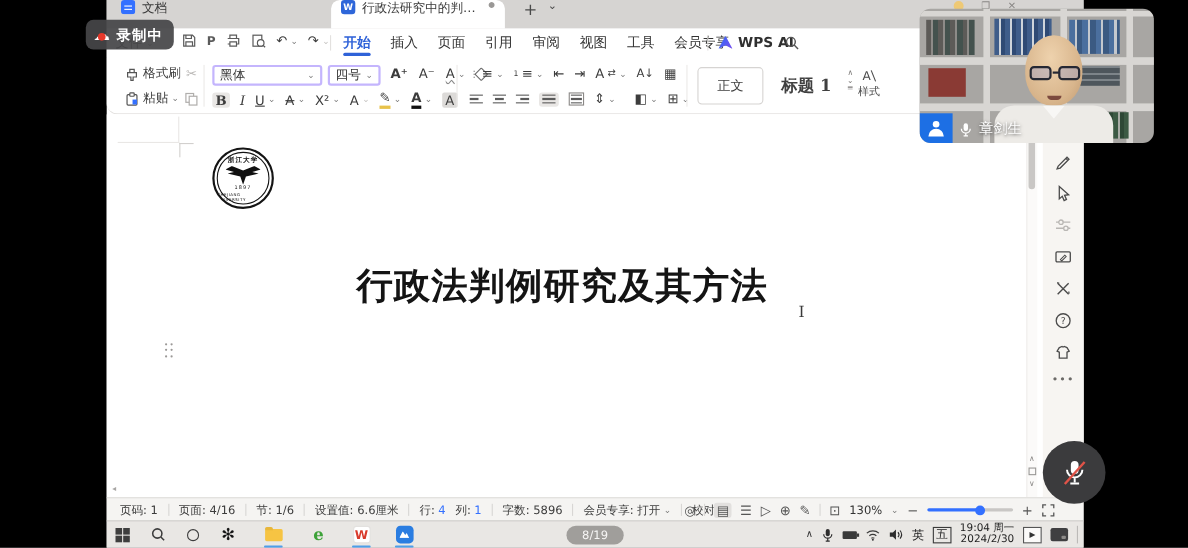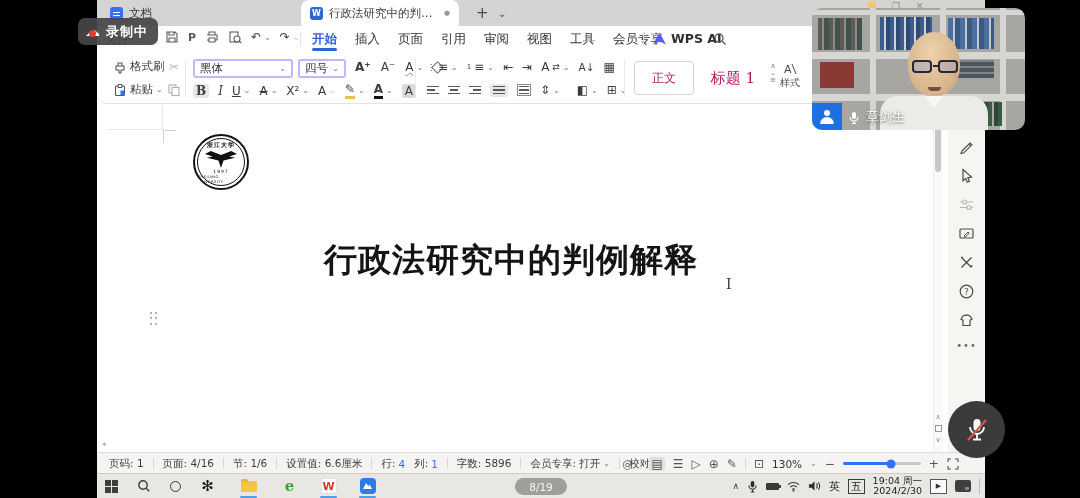--- a/index.html
+++ b/index.html
@@ -3,21 +3,21 @@
 <meta charset="utf-8">
 <style>
   *{box-sizing:border-box;margin:0;padding:0}
   html,body{width:1080px;height:498px}
   body{background:#000;font-family:"DejaVu Sans","Liberation Sans",sans-serif;position:relative;overflow:hidden;-webkit-font-smoothing:antialiased}
   .abs{position:absolute}
   
   .screen{position:absolute;left:97px;top:0;width:888px;height:498px;background:#fff;z-index:1}
   
   .tabbar{position:absolute;left:0;top:0;width:100%;height:26px;background:#d6d4d2}
-  .tab{position:absolute;top:0;height:26px;display:flex;align-items:center;gap:6px;font-size:11.5px;color:#3a3a3a;padding:0 9px;white-space:nowrap}
+  .tab{position:absolute;top:0;height:26px;display:flex;align-items:flex-start;gap:6px;font-size:11.5px;color:#3a3a3a;padding:0 9px;white-space:nowrap}
   .tab-home{left:4px}
   .tab-tpl{left:88px;background:#cac8c6;border-radius:7px 7px 0 0}
   .tab-doc{left:204px;width:158px;background:#fff;border-radius:8px 8px 0 0}
   .tabicon{width:13px;height:13px;border-radius:3px;flex:0 0 auto;display:flex;align-items:center;justify-content:center;color:#fff;font-size:8px;font-weight:bold}
   .ti-blue{background:#3370ff;background-image:linear-gradient(#fff 0 0),linear-gradient(#fff 0 0);background-size:7px 1px,7px 1px;background-position:3px 5px,3px 8px;background-repeat:no-repeat}
   .ti-red{background:#e23c2e}
   .ti-w{background:#2e66d9}
   .mod-dot{color:#9a9896;font-size:7px;margin-left:auto}
   .tab-plus{left:370px;font-size:15px;color:#4a4a4a}
   .tab-caret{left:392px;font-size:10px;color:#4a4a4a}
@@ -45,21 +45,21 @@
   .rlabel{font-size:11.5px;color:#3c3c3c}
   .sel{border:2px solid #c4b5fd;border-radius:3px;height:19px;display:flex;align-items:center;justify-content:space-between;padding:0 5px;font-size:11.5px;color:#333}
   .pressed{background:#e9e7e5;border-radius:3px;padding:0 3px}
   .lines3{width:12px;height:9px;display:flex;flex-direction:column;justify-content:space-between}
   .lines3 i{display:block;height:1.3px;background:#5a5a5a}
   .al-l i:nth-child(2){width:70%}.al-l i{width:100%}
   .al-c i:nth-child(2){width:70%;margin:0 auto}.al-c i{width:100%}
   .al-r i:nth-child(2){width:70%;margin-left:auto}.al-r i{width:100%}
   .al-j i{width:100%}
   .diamond{width:9px;height:9px;border:1.2px solid #6a6a6a;transform:rotate(45deg);border-radius:1px}
-  .stybox{position:absolute;top:9px;height:34px;display:flex;align-items:center;justify-content:center;font-family:"DejaVu Serif","Liberation Serif",serif;color:#be185d}
+  .stybox{position:absolute;top:9px;height:34px;display:flex;align-items:center;justify-content:center;font-family:"DejaVu Serif","Liberation Serif",serif;color:#404040}
   .garrows{position:absolute;display:flex;flex-direction:column;align-items:center;gap:0;color:#7c7a78;font-size:7px;line-height:7px}
   .styleslbl{position:absolute;display:flex;flex-direction:column;align-items:center;font-size:10px;color:#4a4a4a}
   
   .canvas{position:absolute;top:104px;left:0;width:888px;height:348px;background:#fff;overflow:hidden}
   .cornerbox{position:absolute;left:10px;top:2px;width:56px;height:24px;border-right:1px solid #e9e7e5;border-bottom:1px solid #e9e7e5}
   .cropmark{position:absolute;left:66px;top:26px;width:13px;height:13px;border-left:1px solid #d2d0ce;border-top:1px solid #d2d0ce}
   .logo{position:absolute;left:96px;top:30px;width:56px;height:56px;border:2px solid #141414;border-radius:50%;display:flex;flex-direction:column;align-items:center;overflow:hidden;background:#fff}
   .logo::after{content:'';position:absolute;inset:2px;border:1px solid #141414;border-radius:50%}
   .logo-cn{font-size:6px;font-weight:bold;letter-spacing:1px;margin-top:5px;color:#111}
   .eagle{width:32px;height:17px;background:#101010;margin-top:1px;clip-path:polygon(0 18%,18% 0,50% 24%,82% 0,100% 18%,76% 32%,94% 40%,58% 56%,50% 100%,42% 56%,6% 40%,24% 32%)}
@@ -109,21 +109,21 @@
   .playbox{width:17px;height:15px;border:1px solid #555;display:flex;align-items:center;justify-content:center;font-size:7px;color:#333;background:#fbfaf9}
   .scrnic{position:relative;width:16px;height:12px;background:#3f3f41;border-radius:2px}
   .scrnic::after{content:'';position:absolute;right:2px;bottom:2px;width:4px;height:3px;background:#8c8a88;border-radius:1px}
   .traysep{width:1px;height:16px;background:#bcbab8}
   
   .recbadge{position:absolute;left:78px;top:18px;height:27px;padding:0 10px 0 7px;background:rgba(70,70,72,.93);border-radius:7px;display:flex;align-items:center;gap:6px;z-index:40}
   .cloud{position:relative;color:#fff;font-size:15px;line-height:15px}
   .cloud::after{content:'';position:absolute;left:4px;top:6px;width:7px;height:7px;border-radius:50%;background:#e8392b}
   .reclabel{color:#fff;font-size:13px;font-weight:bold;letter-spacing:1px}
   
-  .cam{position:absolute;left:812px;top:8px;width:213px;height:122px;border-radius:10px;background:#a8a6a3;overflow:hidden;z-index:50}
+  .cam{position:absolute;left:836px;top:8px;width:213px;height:122px;border-radius:10px;background:#a8a6a3;overflow:hidden;z-index:50}
   .post{position:absolute;top:0;bottom:0;width:6px;background:#d8d6d3}
   .board{position:absolute;left:0;right:0;height:7px;background:#d8d6d3}
   .books{position:absolute}
   .head{position:absolute;left:96px;top:24px;width:52px;height:64px;border-radius:50% 50% 46% 46%;background:radial-gradient(ellipse at 45% 32%,#eed2ad,#d8b58c 65%,#c09a72)}
   .glass{position:absolute;top:52px;width:20px;height:13px;border:2px solid #262833;border-radius:4px;background:rgba(120,140,225,.28)}
   .bridge{position:absolute;left:121px;top:57px;width:6px;height:2px;background:#262833}
   .mouth{position:absolute;left:116px;top:79px;width:13px;height:4px;border-radius:0 0 6px 6px;background:#7c4a3e}
   .shirt{position:absolute;left:68px;top:88px;width:108px;height:36px;background:#edebe7;border-radius:18px 18px 0 0}
   .collar{position:absolute;left:112px;top:88px;width:20px;height:12px;background:#f8f7f5;clip-path:polygon(50% 100%,0 0,100% 0)}
   .camblue{position:absolute;left:0;bottom:0;width:30px;height:27px;background:#1d6fe4;display:flex;align-items:center;justify-content:center}
@@ -342,21 +342,21 @@
           <span class="caret">⌄</span>
         </span>
       <span class="rit">
           <span>⊞</span>
           <span class="caret">⌄</span>
         </span>
     </div>
     <div class="rsep" style="left:527px"></div>
 
     <div class="stybox" style="left:537px;width:60px;border:1px solid #d6d4d2;border-radius:4px;font-size:12px">正文</div>
-    <div class="stybox" style="left:603px;width:66px;font-size:15px;font-weight:normal">标题 1</div>
+    <div class="stybox" style="left:603px;width:66px;font-size:15px;font-weight:bold">标题 1</div>
     <div class="garrows" style="left:673px;top:11px">
       <span>∧</span>
       <span>⌄</span>
       <span>≡</span>
     </div>
     <div class="styleslbl" style="left:683px;top:10px">
       <svg width="14" height="14" viewBox="0 0 14 14">
           <text x="1" y="11" font-size="11" fill="#4a4a4a">A</text>
           <path d="M9 2 L13 12" stroke="#4a4a4a" stroke-width="1"></path>
         </svg>
@@ -366,21 +366,21 @@
 
   <div class="canvas">
     <div class="cornerbox"></div>
     <div class="cropmark"></div>
     <div class="logo">
       <span class="logo-cn">浙江大学</span>
       <span class="eagle"></span>
       <span class="logo-yr">1897</span>
       <span class="logo-en">ZHEJIANG UNIVERSITY</span>
     </div>
-    <div class="dtitle">行政法研究中的判例解释</div>
+    <div class="dtitle">行政法判例研究及其方法</div>
     <span class="ibeam">I</span>
     <div class="grip">
         <i></i>
         <i></i>
         <i></i>
         <i></i>
         <i></i>
         <i></i>
       </div>
     <span class="hscroll-arrow">◂</span>

